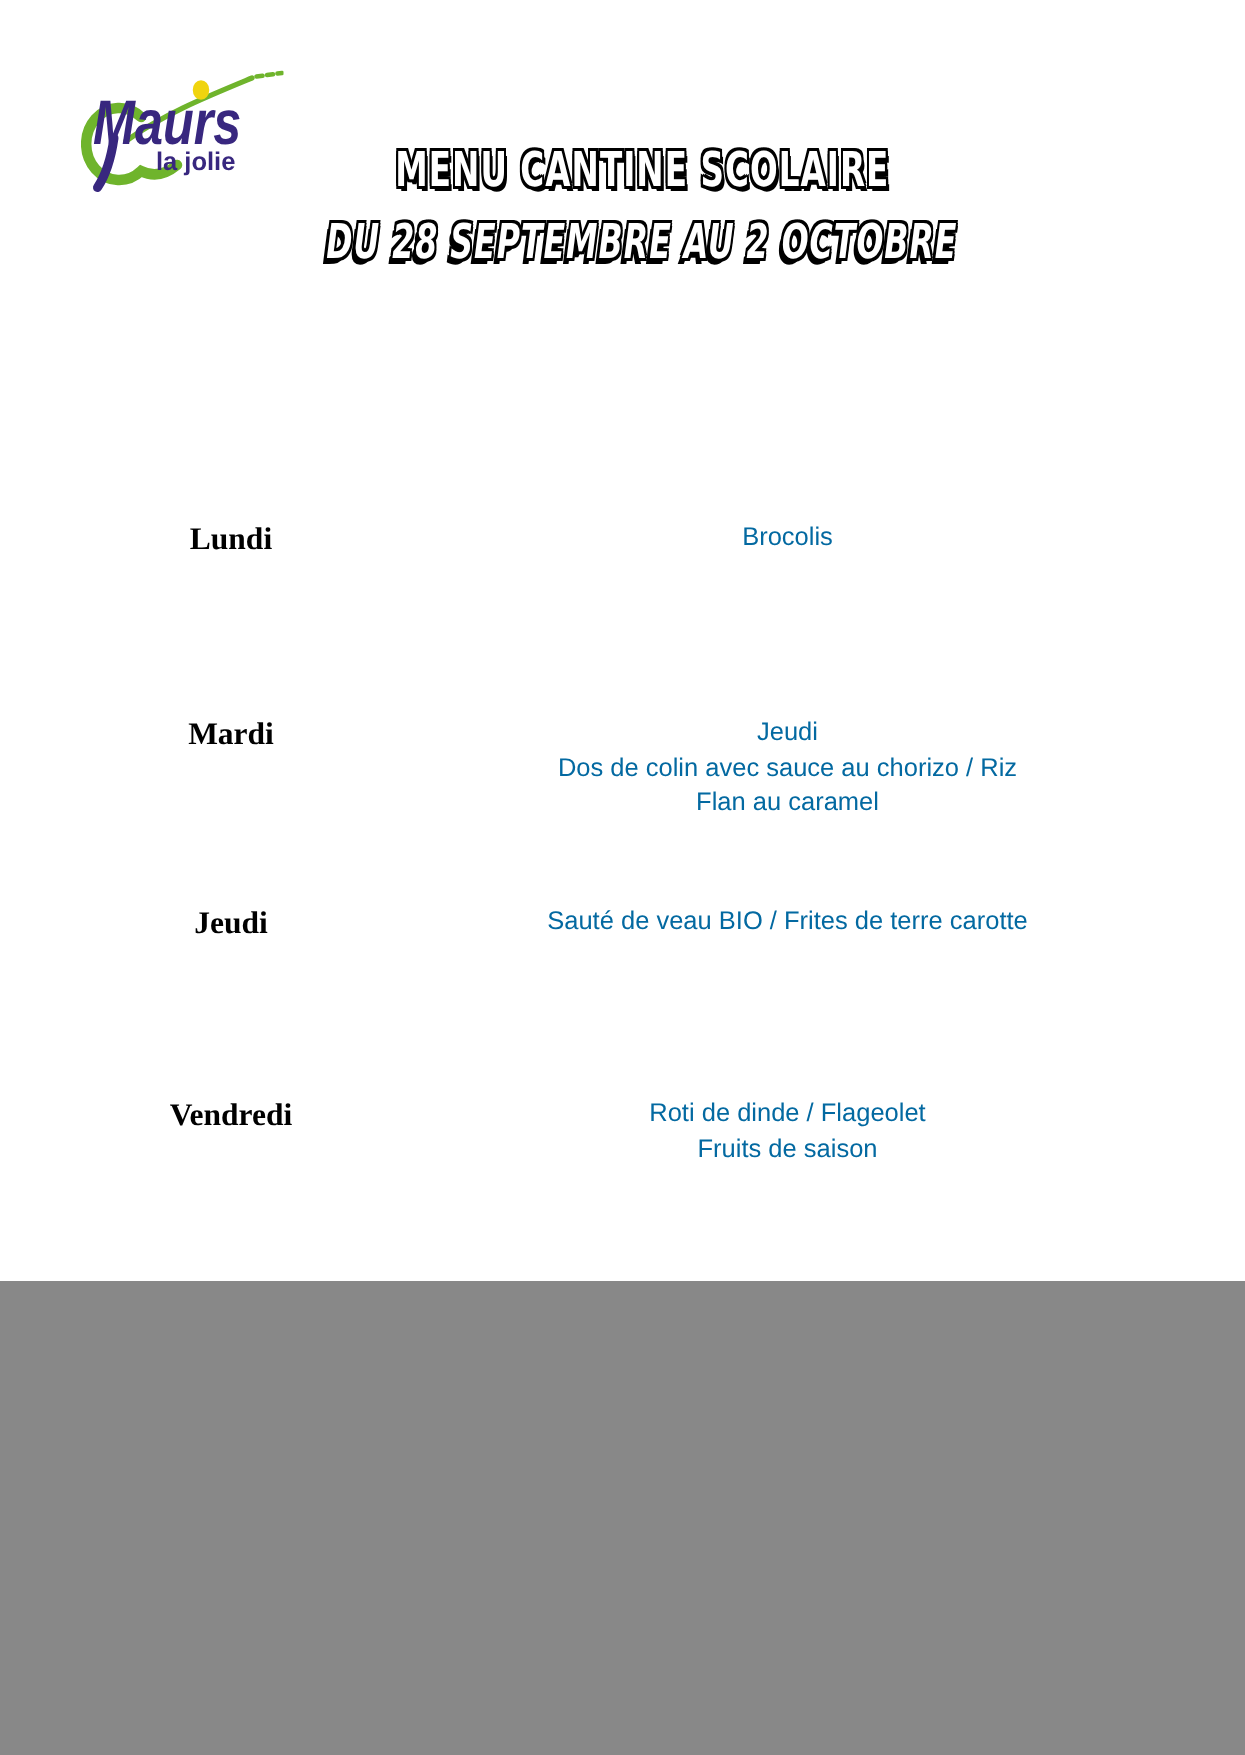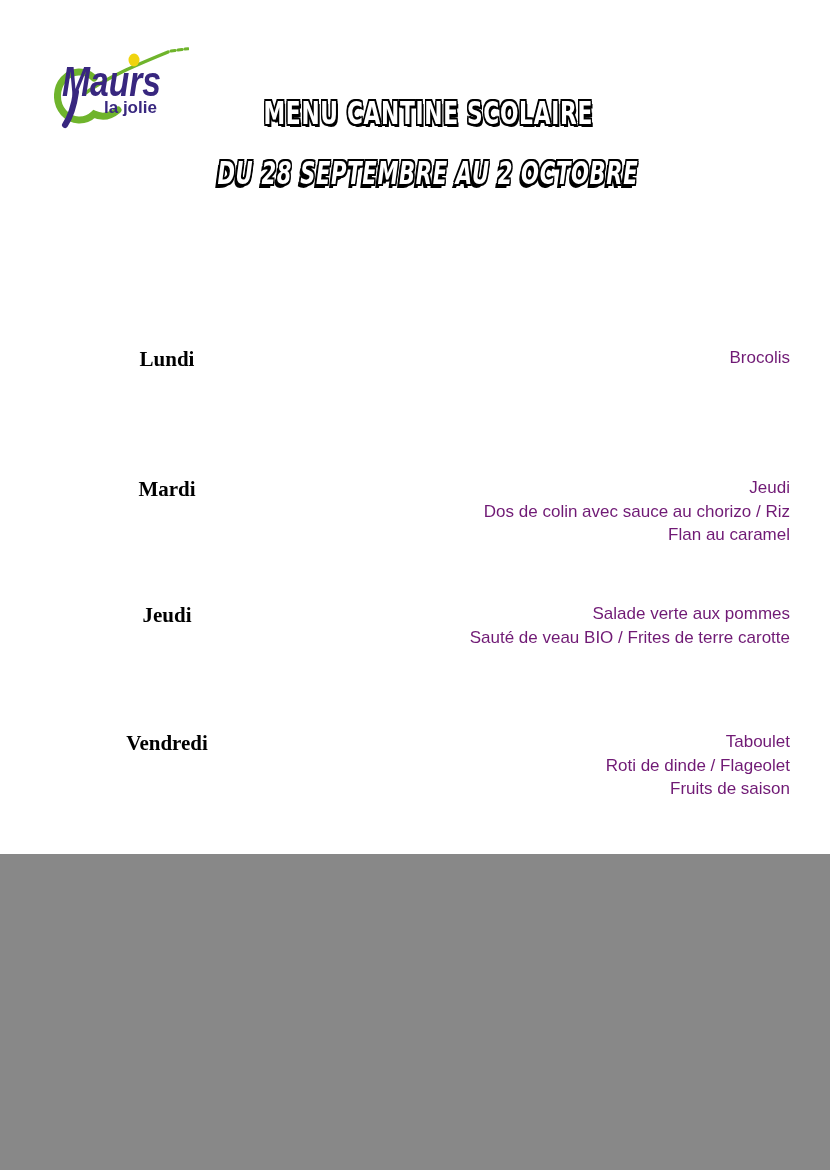--- a/index.html
+++ b/index.html
@@ -44,48 +44,48 @@
     font-size:32px;
     transform:scaleX(0.68);
     transform-origin:center;
     text-shadow:
       -2px -2px 0 #000, 2px -2px 0 #000,
       -2px  2px 0 #000, 2px  2px 0 #000,
       -2px  0   0 #000, 2px  0   0 #000,
        0   -2px 0 #000, 0    2px 0 #000,
        3px  3px 0 #000;
   }
-  .title-line2{top:154px;}
+  .title-line2{top:142px;}
   .title-line2 .title-outline{
     font-size:32px;
     font-style:italic;
     transform:scaleX(0.66);
     transform-origin:center;
     text-shadow:
       -2px -2px 0 #000, 2px -2px 0 #000,
       -2px  2px 0 #000, 2px  2px 0 #000,
       -2px  0   0 #000, 2px  0   0 #000,
        0   -2px 0 #000, 0    2px 0 #000,
       -4px  4px 0 #000;
   }
 
   
   .menu-row{position:absolute;left:0;width:830px;}
   .day-label{
-    position:absolute;left:101px;top:1px;width:132px;
+    position:absolute;left:88px;top:1px;width:132px;
     text-align:center;
     font-family:"Liberation Serif",serif;
     font-weight:bold;font-size:21px;color:#000;
     line-height:24px;
   }
   .dish-list{
     position:absolute;left:260px;top:0;width:530px;
-    text-align:right;
+    text-align:center;
     font-family:"Liberation Sans",sans-serif;
-    font-size:17px;line-height:23.5px;color:#701a75;
+    font-size:17px;line-height:23.5px;color:#0369a1;
   }
   .row-lundi{top:346px;}
   .row-mardi{top:476px;}
   .row-jeudi{top:602px;}
   .row-vendredi{top:730px;}
 
   
   .bon-appetit-svg{position:absolute;left:400px;top:888px;width:390px;height:135px;}
   .script-word{
     font-family:"DejaVu Serif","Liberation Serif",serif;
@@ -135,29 +135,27 @@
     <div class="dish-list">
       <div>Jeudi</div>
       <div>Dos de colin avec sauce au chorizo / Riz</div>
       <div>Flan au caramel</div>
     </div>
   </div>
 
   <div class="menu-row row-jeudi">
     <div class="day-label">Jeudi</div>
     <div class="dish-list">
-      <div>Salade verte aux pommes</div>
       <div>Sauté de veau BIO / Frites de terre carotte</div>
     </div>
   </div>
 
   <div class="menu-row row-vendredi">
     <div class="day-label">Vendredi</div>
     <div class="dish-list">
-      <div>Taboulet</div>
       <div>Roti de dinde / Flageolet</div>
       <div>Fruits de saison</div>
     </div>
   </div>
 
   <svg class="bon-appetit-svg" viewBox="0 0 390 135" aria-hidden="true">
 
     <ellipse cx="78" cy="66" rx="62" ry="25" transform="rotate(-10 78 66)" class="flourish"></ellipse>
     <ellipse cx="48" cy="70" rx="34" ry="28" transform="rotate(-16 48 70)" class="flourish"></ellipse>
     <ellipse cx="238" cy="74" rx="52" ry="32" transform="rotate(-12 238 74)" class="flourish"></ellipse>

